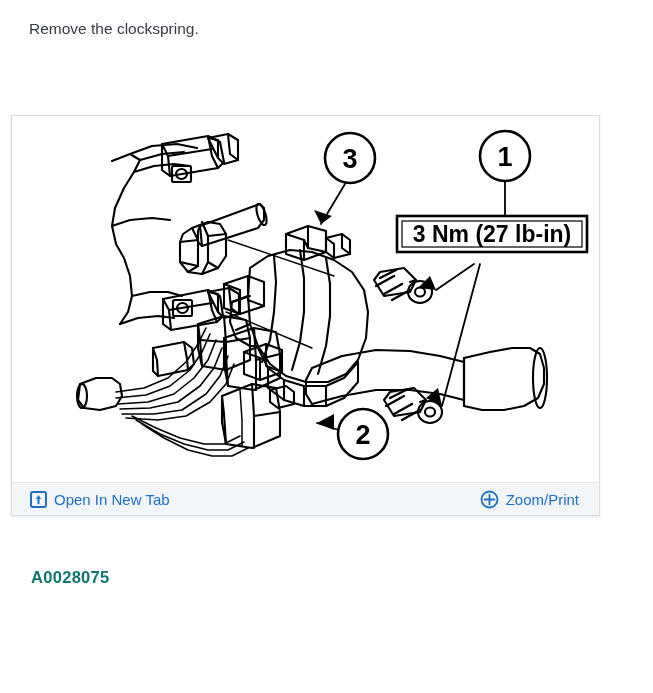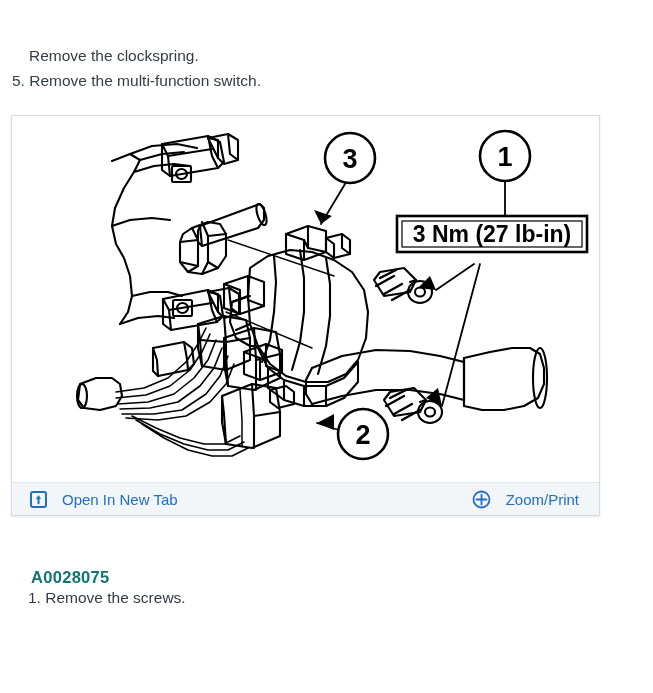--- a/index.html
+++ b/index.html
@@ -16,21 +16,20 @@
     color: #2b3440;
     overflow: hidden;
   }
 
   
   .top-text {
     position: absolute;
     left: 0;
     top: 16px;
     width: 620px;
-    margin-top: 27px;
   }
   .txt-line {
     font-size: 15.5px;
     line-height: 25px;
     color: #333b44;
     white-space: pre;
   }
   .txt-line.indent { padding-left: 29px; }
   .txt-line.flush  { padding-left: 12px; }
 
@@ -82,21 +81,21 @@
     background: #f3f6f9;
     border-top: 1px solid #e2e7ec;
     box-sizing: border-box;
   }
   .action {
     position: absolute;
     top: 0;
     height: 33px;
     display: flex;
     align-items: center;
-    gap: 15px;
+    gap: 7px;
     cursor: pointer;
     user-select: none;
   }
   .action-left  { left: 18px; }
   .action-right { right: 20px; }
   .action-label {
     font-size: 15px;
     color: #1f6fc4;
     white-space: nowrap;
   }
@@ -114,21 +113,20 @@
     line-height: 26px;
     color: #333b44;
     white-space: pre;
   }
 </style>
 </head>
 <body>
 
 <div class="top-text">
   <div class="txt-line indent">Remove the clockspring.</div>
-  <div class="txt-line flush">5. Remove the multi-function switch.</div>
 </div>
 
 <div class="figure-panel">
 
   <div class="figure-canvas">
     <svg viewBox="0 0 587 365" xmlns="http://www.w3.org/2000/svg">
       <g fill="none" stroke="#000000" stroke-width="2.1" stroke-linejoin="round" stroke-linecap="round">
 
         <path d="M100,45 L118,38 L128,44 L122,56 L112,72 L103,92 L100,110
                  L104,128 L112,142 L118,160 L120,180 L116,196 L108,208"></path>
@@ -344,14 +342,13 @@
           <path d="M9.5 4.6 L9.5 14.4 M4.6 9.5 L14.4 9.5" stroke="#1f6fc4" stroke-width="1.8" stroke-linecap="round"></path>
         </svg>
       </span>
       <span class="action-label">Zoom/Print</span>
     </div>
 
   </div>
 </div>
 
 <div class="bottom-list">
-  <div class="bl-item">1. Remove the screws.</div>
 </div>
 
 </body></html>

